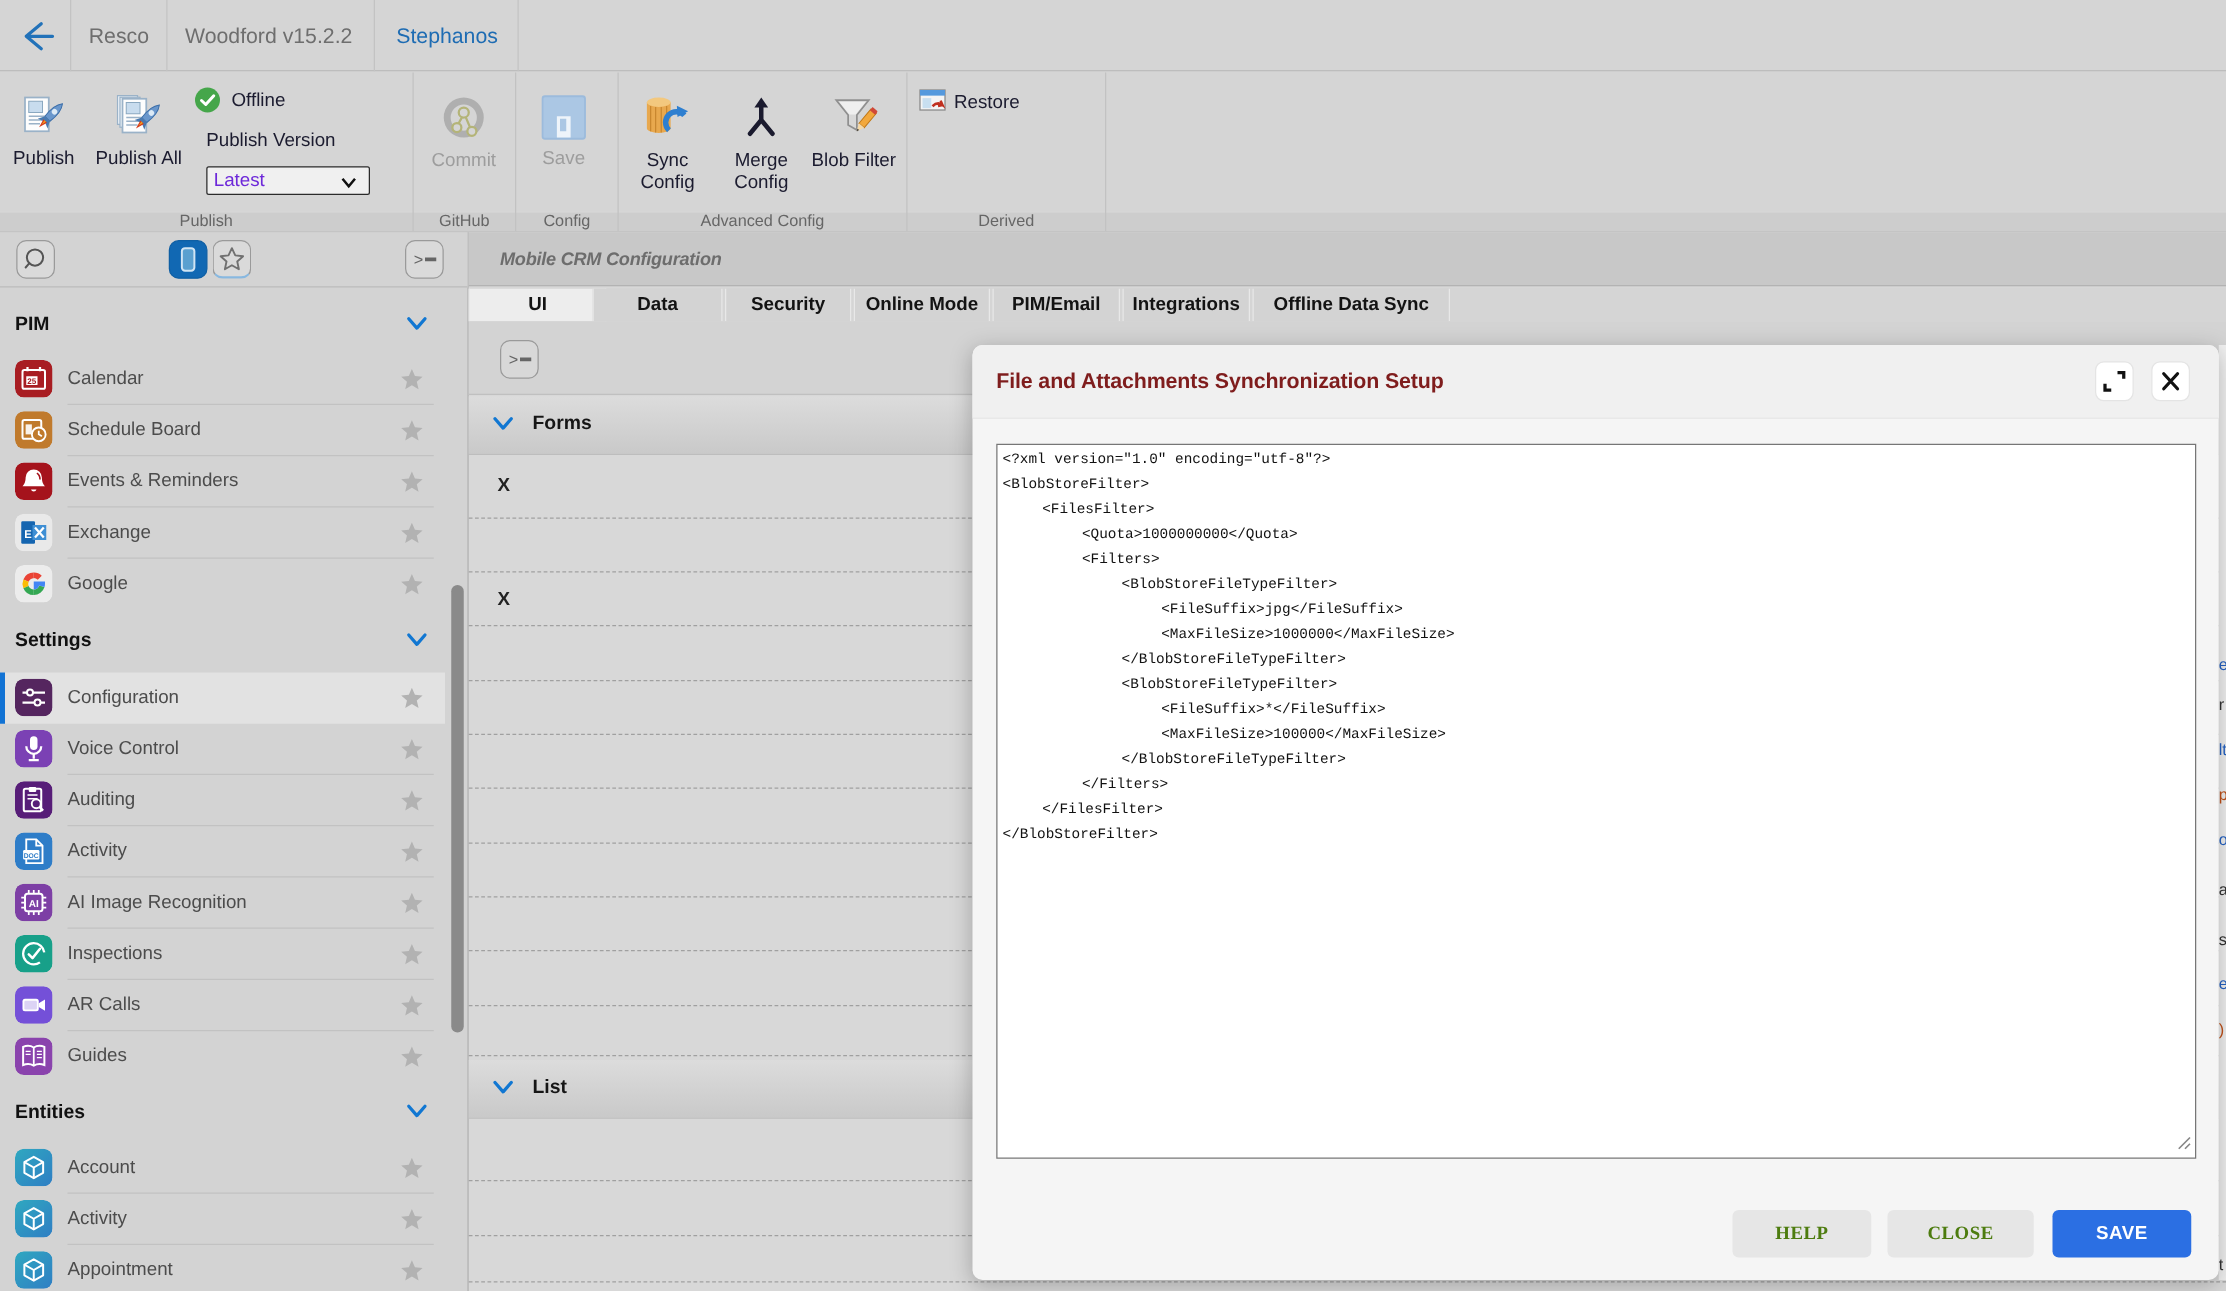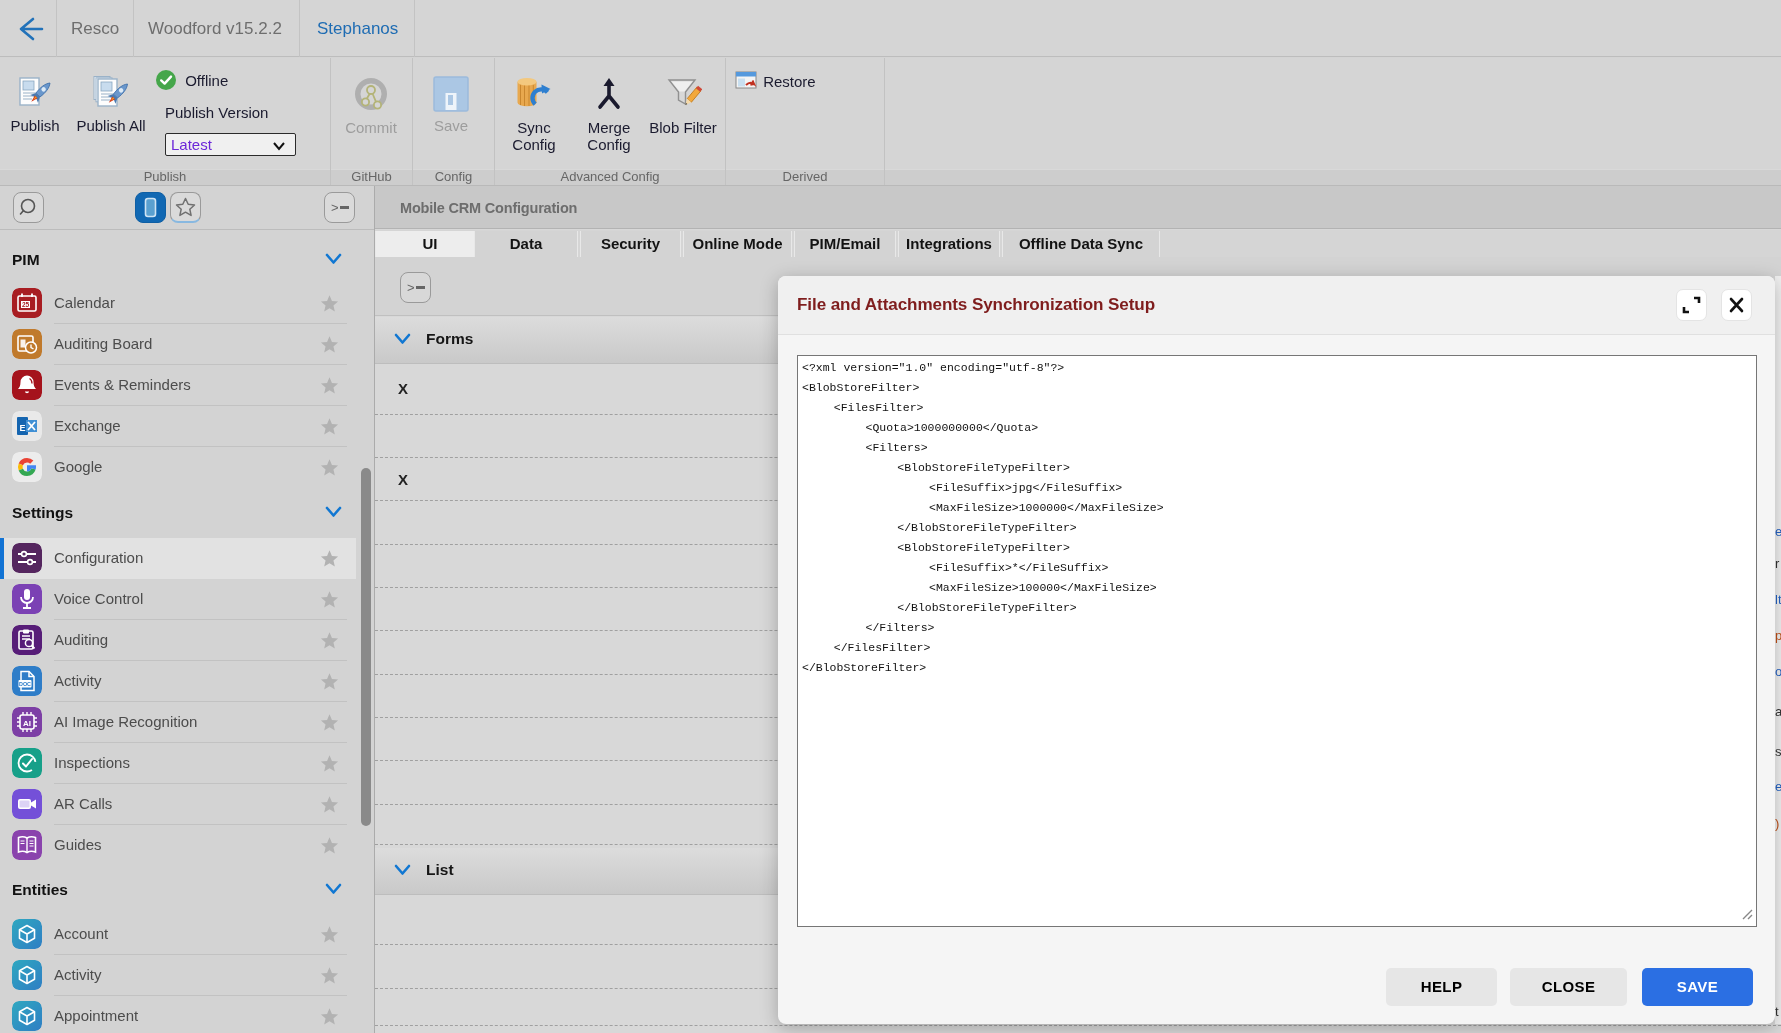--- a/index.html
+++ b/index.html
@@ -37,21 +37,21 @@
 .srow .t { position:absolute; left:54px; top:11px; font-size:15px; color:#4c4c4c; }
 .srow .sep { position:absolute; left:54px; bottom:0; width:293px; height:1px; background:#c2c2c2; }
 .srow svg.star { position:absolute; right:16px; top:10px; }
 #confrow { background:#e2e2e2; border-left:4px solid #1273d4; }
 #confrow .ic { left:8px; }
 #confrow .t { left:50px; }
 
 
 #main { left:375px; top:186px; width:1406px; height:847px; background:#d8d8d8; }
 #mtitle { position:absolute; left:0; top:0; width:1406px; height:43px; background:#c8c8c8; border-bottom:1px solid #b3b3b3; }
-#mtitle .t { position:absolute; left:25px; top:14px; font-weight:bold; font-size:14.5px; letter-spacing:-0.2px; color:#6d6d6d; }
+#mtitle .t { position:absolute; left:25px; top:14px; font-weight:bold; font-size:14.5px; letter-spacing:-0.2px; color:#6d6d6d;font-style:italic; }
 #mtabs { position:absolute; left:0; top:44px; width:1406px; height:27px; background:#d5d5d5; }
 .mtab { position:absolute; top:1px; height:26px; line-height:26px; text-align:center; font-size:15px; font-weight:bold; color:#131313; background:#d3d3d3; border-left:1px solid #e8e8e8; border-right:1px solid #e8e8e8; }
 .mtab.act { background:#ededed; }
 #mtoolbar { position:absolute; left:0; top:71px; width:1406px; height:59px; background:#d3d3d3; border-bottom:1px solid #c0c0c0; }
 .chead { position:absolute; left:0; width:1406px; height:47px; background:linear-gradient(#dcdcdc,#c9c9c9); border-bottom:1px solid #bdbdbd; }
 .chead .t { position:absolute; left:51px; top:13px; font-size:15.5px; font-weight:bold; color:#161616; }
 .chead svg { position:absolute; left:19px; top:16px; }
 .dashrow { position:absolute; left:0; width:1406px; border-bottom:1px dashed #a0a0a0; }
 .xcell { position:absolute; left:23px; font-size:15px; font-weight:bold; color:#222; }
 
@@ -59,21 +59,21 @@
 #rstrip { left:1775px; top:276px; width:6px; height:748px; background:#f0f0f0; }
 .frag { position:absolute; left:0; font-size:13px; }
 
 
 #modal { left:778px; top:276px; width:997px; height:748px; background:#f5f5f5; border-radius:8px; box-shadow:0 4px 18px rgba(0,0,0,0.25); }
 #mhead { position:absolute; left:0; top:0; width:997px; height:59px; background:#f0f0f0; border-bottom:1px solid #e0e0e0; border-radius:8px 8px 0 0; }
 #mhead .t { position:absolute; left:19px; top:19px; font-size:17.1px; font-weight:bold; color:#7f1d1d; letter-spacing:-0.1px; }
 .hbtn { position:absolute; top:13px; width:31px; height:32px; background:#fff; border:1px solid #e4e4e4; border-radius:7px; }
 #mxml { position:absolute; left:19px; top:79px; width:960px; height:572px; background:#fff; border:1px solid #767676; font-family:"Liberation Mono",monospace; font-size:11.5px; line-height:20px; color:#111; padding:2px 4px; white-space:pre; overflow:hidden; tab-size:4.6; }
 .fbtn { position:absolute; top:692px; height:38px; border-radius:5px; font-size:15px; font-weight:bold; text-align:center; line-height:38px; letter-spacing:0.4px; }
-.fbtn.gray { background:#e6e6e6; color:#000000; }
+.fbtn.gray { background:#e6e6e6; color:#4d7c0f;font-family:Liberation Serif, serif; }
 #fsave { background:#2b6fe3; color:#fff; }
 #resizer { position:absolute; }
 </style>
 </head>
 <body>
 <svg width="0" height="0" style="position:absolute">
     <defs>
       <linearGradient id="cubeg" x1="0" y1="0" x2="1" y2="1">
         <stop offset="0" stop-color="#2fa8c0"></stop>
         <stop offset="1" stop-color="#2f7ec4"></stop>
@@ -261,21 +261,21 @@
       </svg>
   </div>
   <div class="srow" style="top:138px">
     <svg class="ic" viewBox="0 0 30 30">
         <rect width="30" height="30" rx="7" fill="#c07a2c"></rect>
         <rect x="6" y="7" width="15" height="15" rx="1.5" fill="none" stroke="#fff" stroke-width="1.6"></rect>
         <rect x="8.5" y="10.5" width="5" height="8" fill="#fff" opacity="0.9"></rect>
         <circle cx="19" cy="18.5" r="5.5" fill="#c07a2c" stroke="#fff" stroke-width="1.5"></circle>
         <path d="M19 15.5 V 18.5 L21.5 20" stroke="#fff" stroke-width="1.4" fill="none"></path>
       </svg>
-    <div class="t">Auditing Board</div>
+    <div class="t">Schedule Board</div>
       <div class="sep"></div>
     <svg class="star" width="21" height="21" viewBox="0 0 24 24">
         <path d="M12 2.5 L14.8 9 L21.8 9.6 L16.5 14.2 L18.1 21 L12 17.4 L5.9 21 L7.5 14.2 L2.2 9.6 L9.2 9 Z" fill="#b2b2b2"></path>
       </svg>
   </div>
   <div class="srow" style="top:179px">
     <svg class="ic" viewBox="0 0 30 30">
         <rect width="30" height="30" rx="7" fill="#a5131c"></rect>
         <path d="M15 5.5 a6.5 6.5 0 0 1 6.5 6.5 c0 4 1.5 6 2.5 7 H6 c1-1 2.5-3 2.5-7 A6.5 6.5 0 0 1 15 5.5 Z" fill="#fff"></path>
         <path d="M12.8 21.5 a2.3 2.3 0 0 0 4.4 0 Z" fill="#fff"></path>

